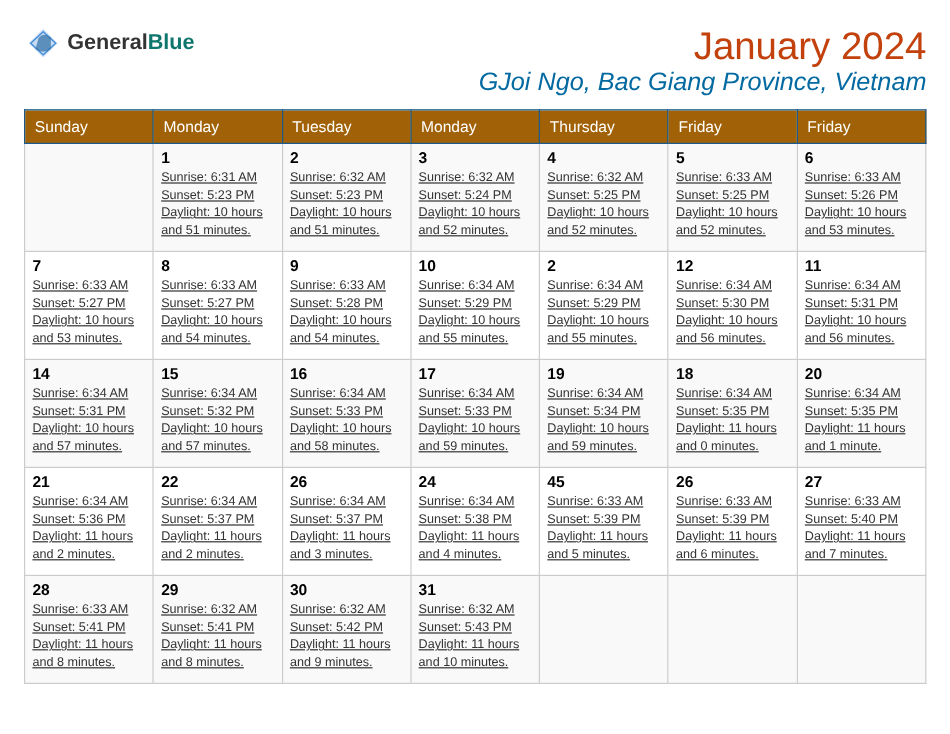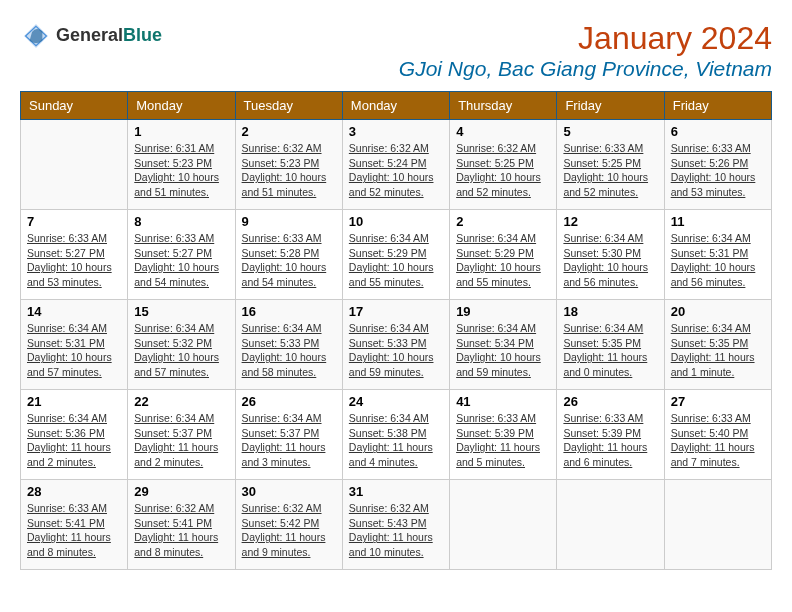--- a/index.html
+++ b/index.html
@@ -269,21 +269,21 @@
           Sunrise: 6:34 AM<br>Sunset: 5:37 PM<br>Daylight: 11 hours and 3 minutes.
         </div>
       </td>
         <td>
         <span class="day-num">24</span>
         <div class="cell-info">
           Sunrise: 6:34 AM<br>Sunset: 5:38 PM<br>Daylight: 11 hours and 4 minutes.
         </div>
       </td>
         <td>
-        <span class="day-num">41</span>
+        <span class="day-num">45</span>
         <div class="cell-info">
           Sunrise: 6:33 AM<br>Sunset: 5:39 PM<br>Daylight: 11 hours and 5 minutes.
         </div>
       </td>
         <td>
         <span class="day-num">26</span>
         <div class="cell-info">
           Sunrise: 6:33 AM<br>Sunset: 5:39 PM<br>Daylight: 11 hours and 6 minutes.
         </div>
       </td>

